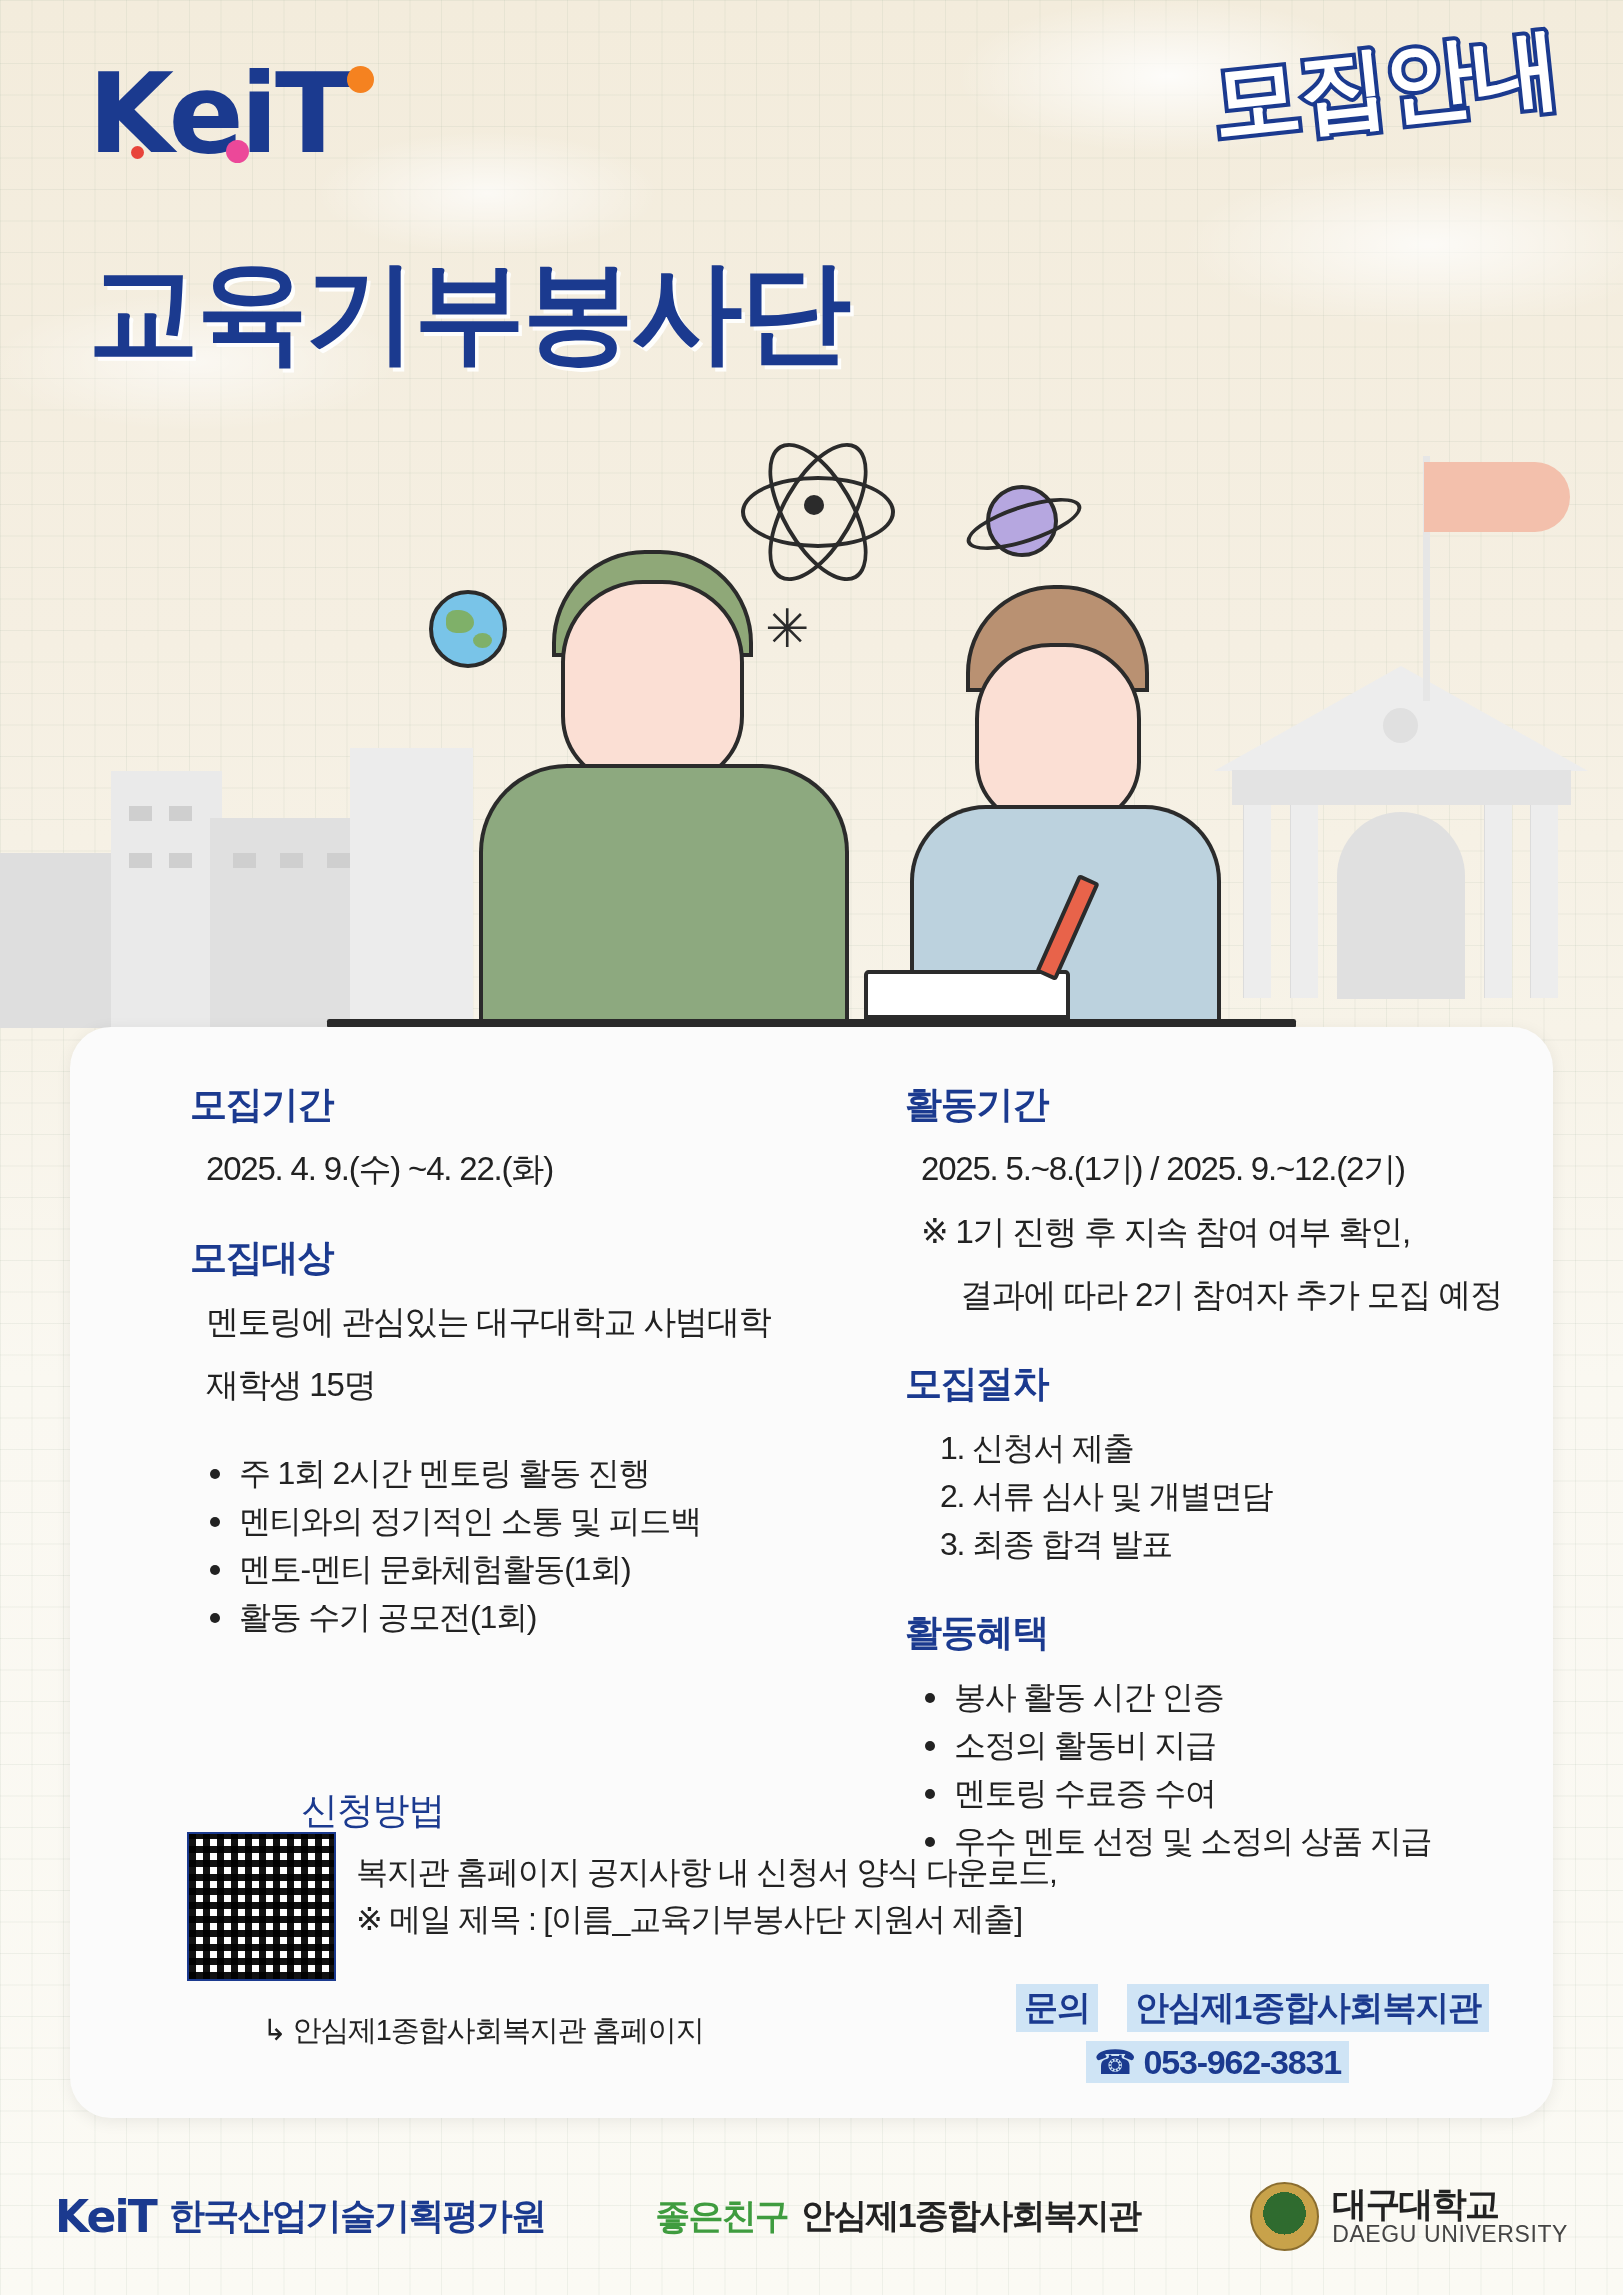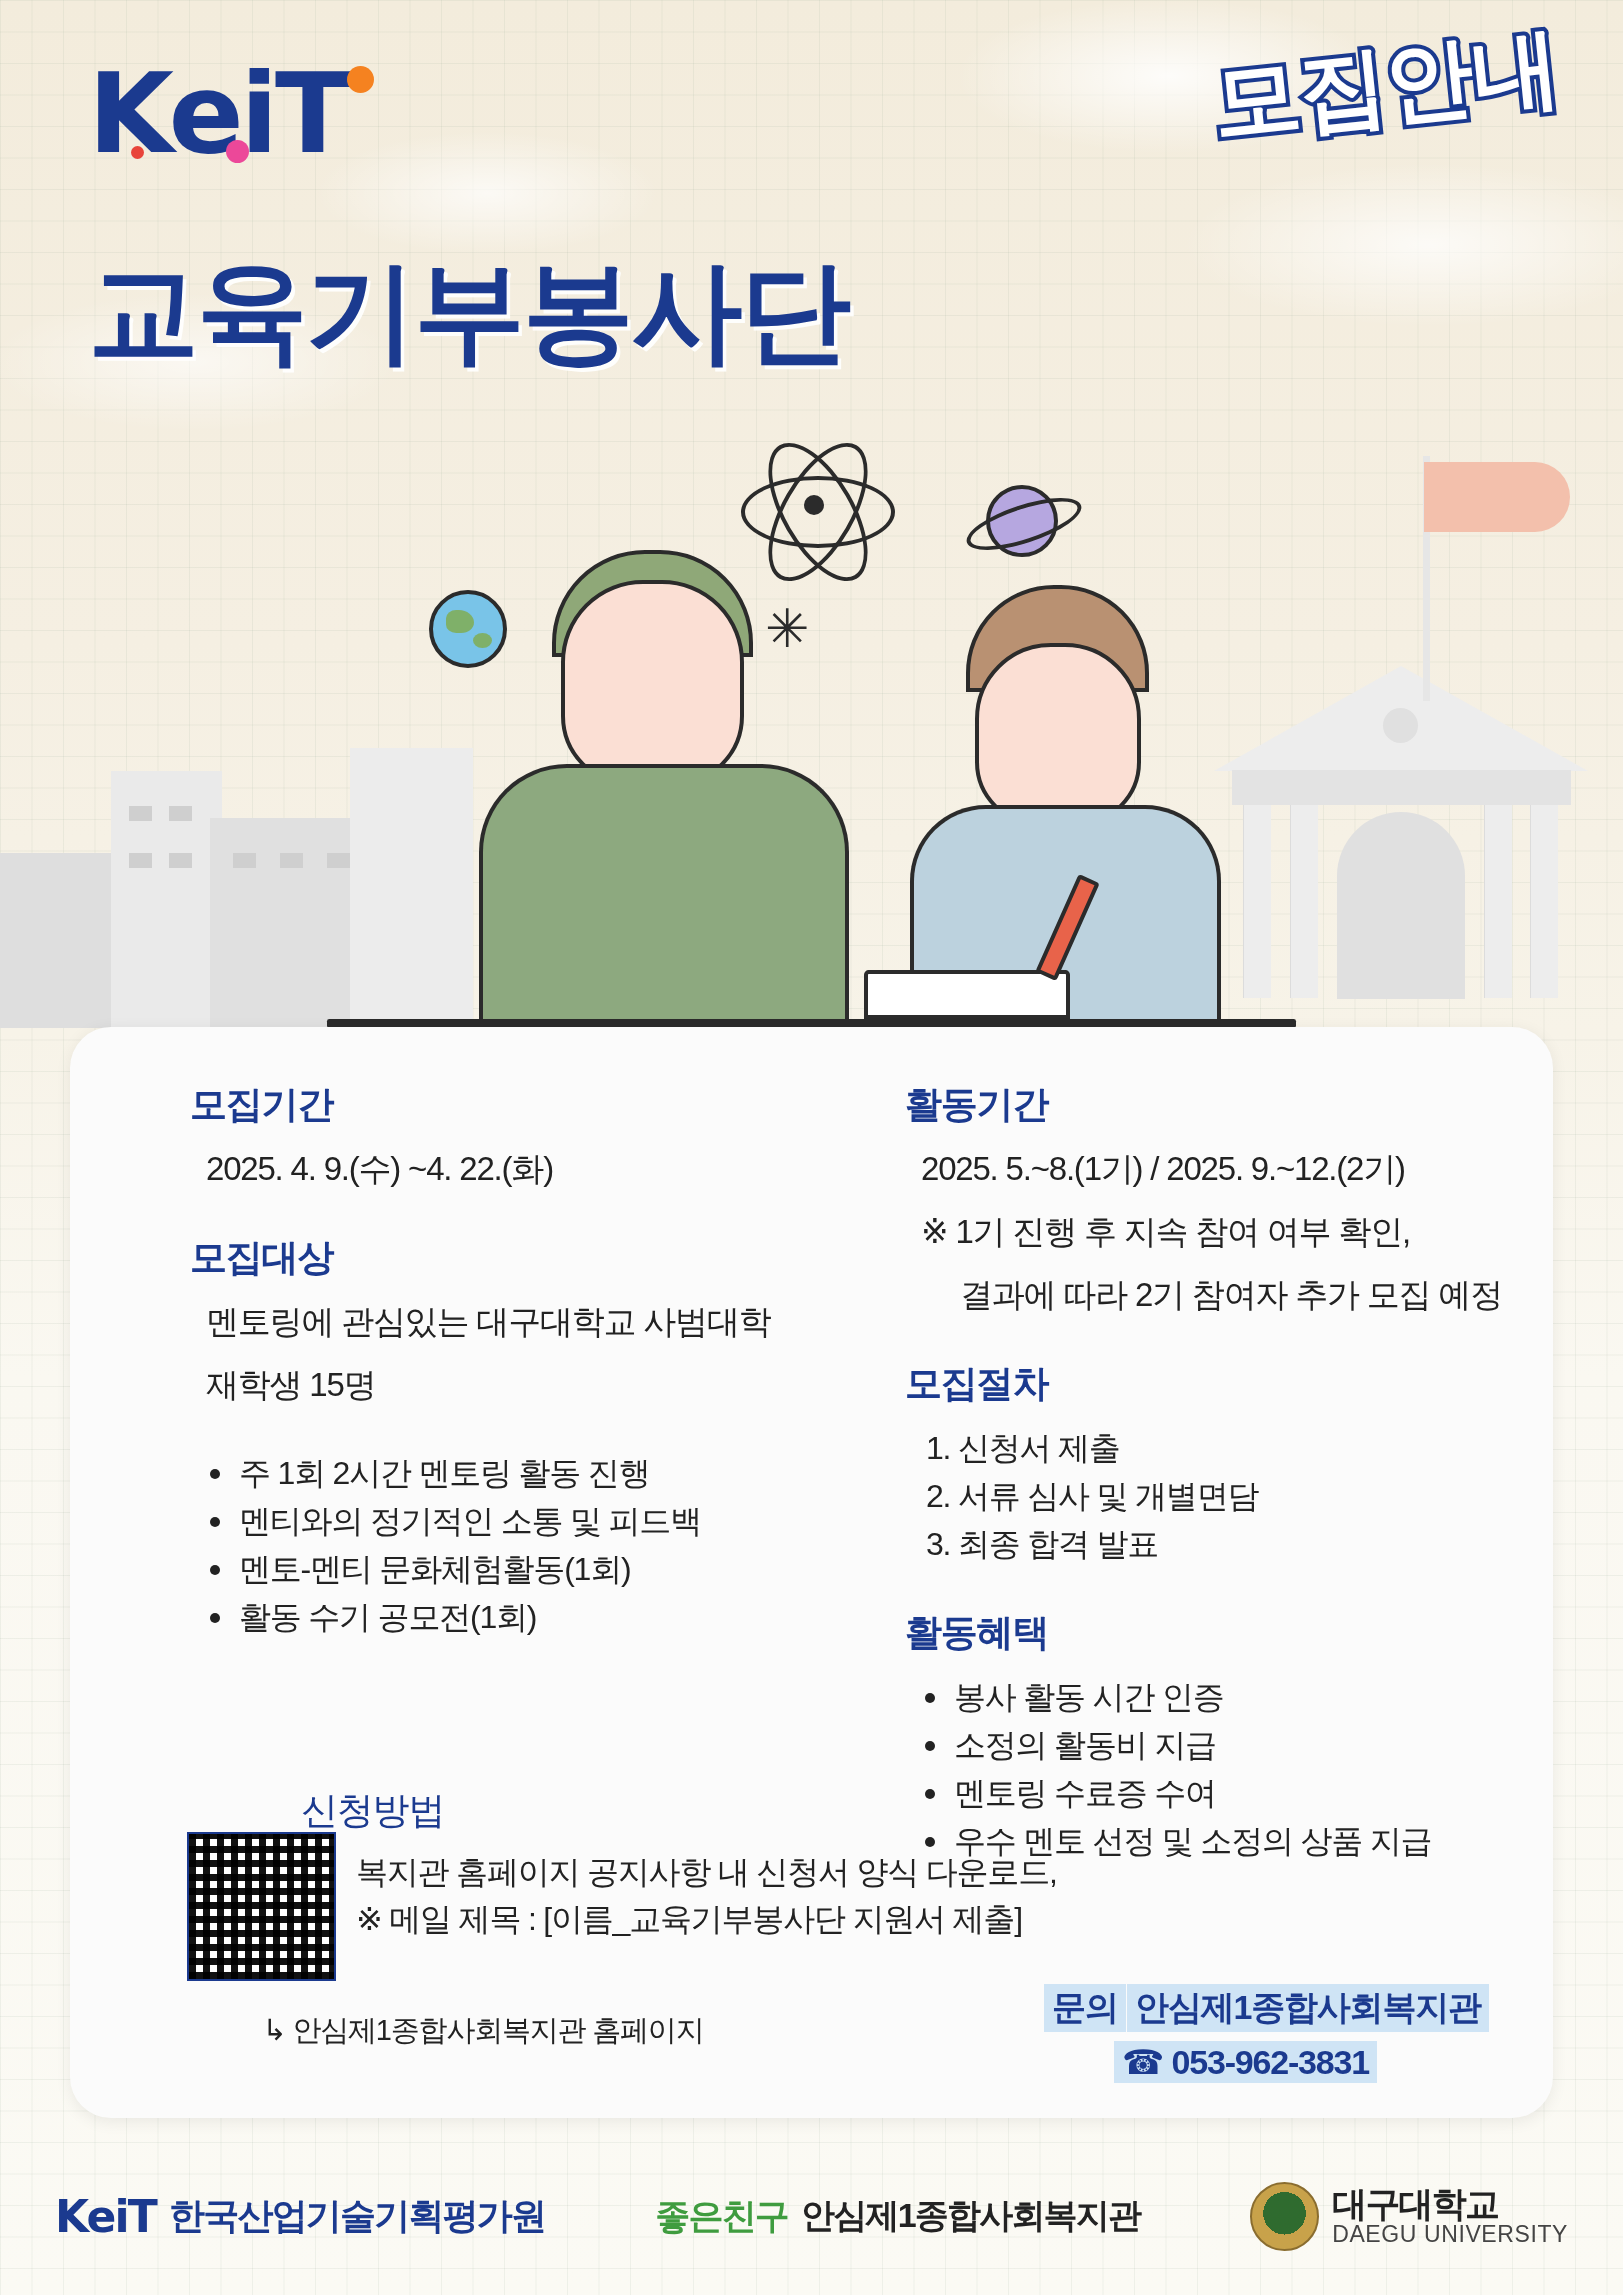--- a/index.html
+++ b/index.html
@@ -188,21 +188,21 @@
     font-size:33px;color:#222;margin:16px;line-height:1.42;letter-spacing:-1.2px;
   }
   p.txt.indent{padding-left:39px;text-indent:0px;}
   ul.bul{margin:0;padding:0 0 0 49px;list-style:none;}
   ul.bul li{
     font-size:32px;color:#222;line-height:1.5;letter-spacing:-1.2px;position:relative;
   }
   ul.bul li::before{
     content:"";position:absolute;left:-29px;top:20px;width:10px;height:10px;border-radius:50%;background:#222;
   }
-  ol.num{margin:0;padding:0 0 0 21px;list-style:none;}
+  ol.num{margin:14px;padding:0 0 0 21px;list-style:none;}
   ol.num li{font-size:32px;color:#222;line-height:1.5;letter-spacing:-1.2px;}
 
   
   .apply{
     position:absolute;left:175px;top:759px;width:1167px;
   }
   .apply h3{font-size:37px;color:#1b3a8f;font-weight:normal;margin:0 0 13px 56px;letter-spacing:-1.2px;}
   .qr{
     position:absolute;left:-58px;top:46px;width:145px;height:145px;
     background:#fff;border:2.3px solid #1b3a8f;
@@ -212,21 +212,21 @@
     background-blend-mode:multiply;
   }
   .apply-txt{margin-left:111px;}
   .apply-txt p{font-size:32px;color:#222;margin:0;line-height:1.46;letter-spacing:-1.2px;}
   .arrow-note{
     position:absolute;left:17.5px;top:225px;font-size:29px;color:#222;letter-spacing:-1.2px;
   }
   .contact{
     position:absolute;right:64px;bottom:35px;text-align:left;
   }
-  .contact .row{display:flex;align-items:center;gap:1px;margin-bottom:8.2px;}
+  .contact .row{display:flex;align-items:center;gap:29px;margin-bottom:8.2px;}
   .contact .lab{
     font-size:34px;color:#1b3a8f;font-weight:bold;background:#cfe4f5;padding:1.2px 8.2px;letter-spacing:-1.2px;
   }
   .contact .val{
     font-size:34px;color:#1b3a8f;font-weight:bold;background:#cfe4f5;padding:1.2px 8.2px;letter-spacing:-1.2px;
   }
   .contact .tel{
     font-size:34px;color:#1b3a8f;font-weight:bold;background:#cfe4f5;padding:1.2px 8.2px;letter-spacing:-1.2px;
     margin-left:70px;display:inline-block;
   }

